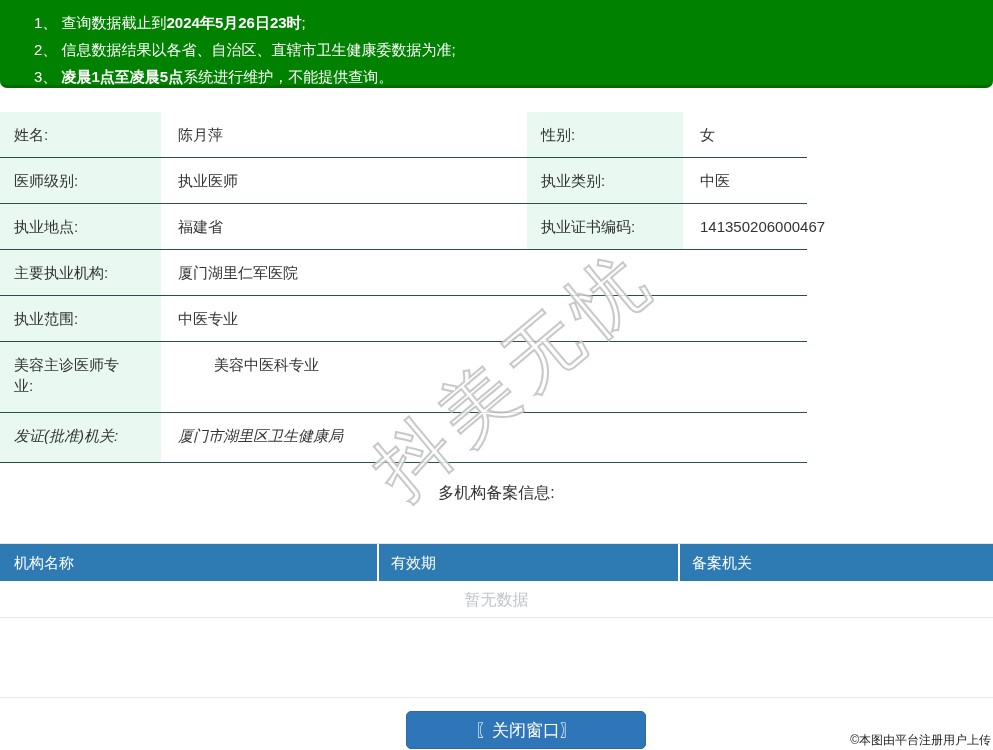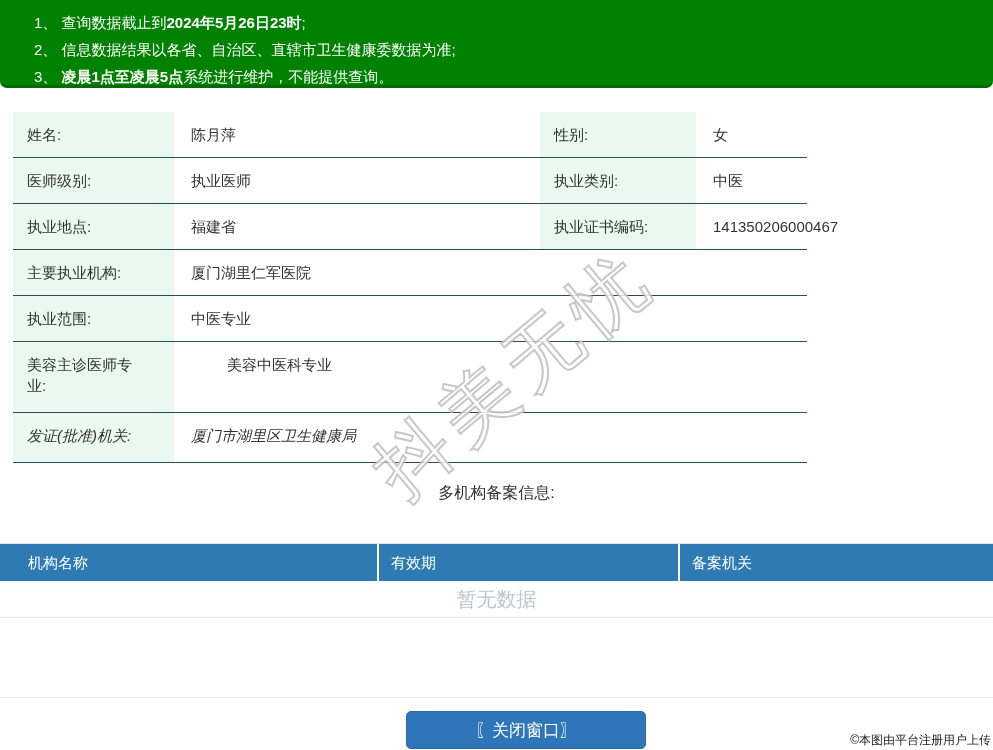--- a/index.html
+++ b/index.html
@@ -20,21 +20,21 @@
     border-bottom: 3px solid #006c00;
     border-radius: 0 0 7px 7px;
     color: #ffffff;
     font-size: 15px;
     padding: 9px 20px 0 34px;
   }
   .notice-line { line-height: 27px; white-space: nowrap; }
   .notice-line b { font-weight: bold; }
 
   
-  .info-table { margin-top: 24px; width: 807px; padding-left: 13px; }
+  .info-table { margin-top: 24px; width: 807px; }
   .irow {
     display: grid;
     grid-template-columns: 168px 359px 163px 303px;
     border-bottom: 1px solid #2b5049;
   }
   .irow.wide { grid-template-columns: 168px 825px; }
   .irow.tall { min-height: 71px; gap: 36px; }
   .irow.last { min-height: 50px; font-style: italic; }
   .cell { font-size: 15px; line-height: 21px; }
   .cell.label {
@@ -57,28 +57,28 @@
   .filing-table { width: 993px; border-top: 1px solid #e6e6e6; }
   .filing-header {
     display: grid;
     grid-template-columns: 377px 301px 315px;
     height: 37px;
     align-items: center;
     background: #2e7bb4;
     color: #ffffff;
     font-size: 15px;
   }
-  .filing-header .hcell { padding-left: 28px; height: 37px; line-height: 37px; }
+  .filing-header .hcell { padding-left: 14px; height: 37px; line-height: 37px; }
   .filing-header .hcell + .hcell { border-left: 2px solid #ffffff; padding-left: 12px; }
   .filing-empty {
     height: 37px;
     line-height: 37px;
     text-align: center;
     color: #c0c4cc;
-    font-size: 20px;
+    font-size: 16px;
     border-bottom: 1px solid #e6e6e6;
     background: #ffffff;
   }
 
   
   .footer {
     position: absolute;
     left: 0; right: 0; top: 697px;
     height: 50px;
     border-top: 1px solid #e8e8e8;

